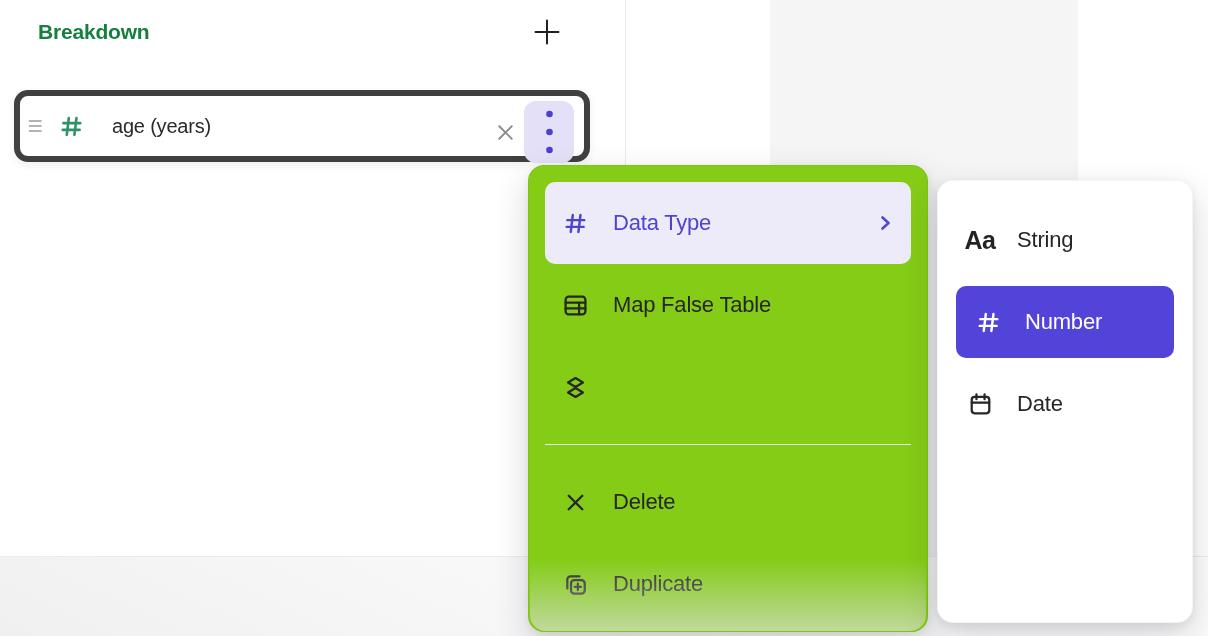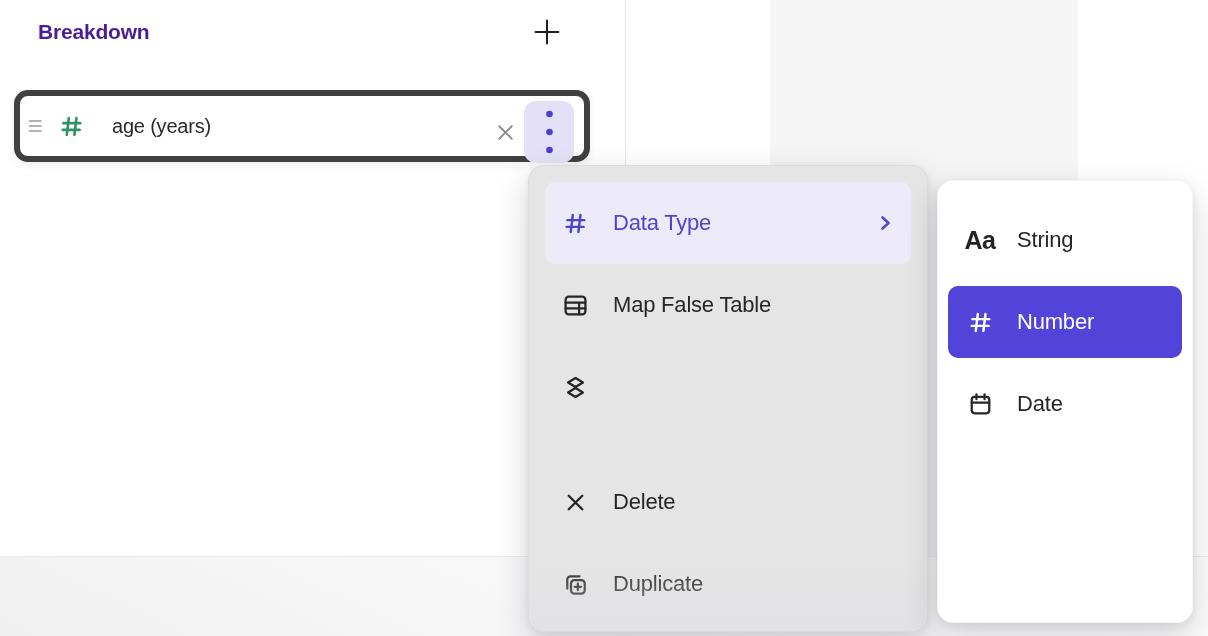--- a/index.html
+++ b/index.html
@@ -22,21 +22,21 @@
   }
   .footer-band {
     position: absolute; left: 0; top: 556px; width: 1208px; height: 80px;
     border-top: 1px solid #ececee;
     background: linear-gradient(25deg, #f0f0f1 0%, #f8f8f9 45%, #fdfdfd 100%);
   }
 
   
   .panel-title {
     position: absolute; left: 38px; top: 18px;
-    font-size: 21px; font-weight: 700; letter-spacing: -0.2px; color: #4c1d95;
+    font-size: 21px; font-weight: 700; letter-spacing: -0.2px; color: #15803d;
     line-height: 28px;
   }
   .add-btn {
     position: absolute; left: 531px; top: 16px; width: 32px; height: 32px;
     display: flex; align-items: center; justify-content: center;
     background: transparent; border: none; cursor: pointer; color: #202020;
   }
 
   
   .chip {
@@ -55,21 +55,21 @@
   }
   .chip-kebab {
     position: absolute; right: 10px; top: 5px; width: 50px; height: 62px;
     border-radius: 12px; background: #e3e0f8; border: none; cursor: pointer;
     display: flex; align-items: center; justify-content: center; color: #4b40cf;
   }
 
   
   .menu {
     position: absolute; left: 528px; top: 165px; width: 400px; height: 467px;
-    background: #e5e5e5; border-radius: 16px;
+    background: #84cc16; border-radius: 16px;
     border: 1px solid rgba(0,0,0,0.04);
     box-shadow: 0 14px 36px rgba(20,20,40,0.16), 0 3px 10px rgba(20,20,40,0.08);
     padding: 16px 16px 0 16px;
   }
   .menu::after {
     content: ""; position: absolute; left: 1px; right: 1px; bottom: 0; height: 72px;
     border-radius: 0 0 16px 16px; pointer-events: none;
     background: linear-gradient(to bottom, rgba(232,232,236,0) 0%, rgba(224,224,230,0.65) 100%);
   }
   .menu-item {
@@ -88,21 +88,21 @@
     background: #fff; border-radius: 16px;
     border: 1px solid rgba(0,0,0,0.04);
     box-shadow: 0 14px 36px rgba(20,20,40,0.16), 0 3px 10px rgba(20,20,40,0.08);
     padding: 18px 10px;
   }
   .sub-item {
     height: 82px; display: flex; align-items: center; padding: 0 16px;
     border-radius: 10px; cursor: pointer;
     font-size: 22px; font-weight: 500; letter-spacing: -0.2px; color: #262626;
   }
-  .sub-item.selected { height: 72px; margin: 5px 0; background: #5244d8; color: #ffffff; }
+  .sub-item.selected { height: 72px; margin: 5px 8px; background: #5244d8; color: #ffffff; }
   .sub-icon { width: 32px; height: 30px; margin-right: 21px; flex: none; display: flex; align-items: center; justify-content: center; }
   .aa-glyph { font-size: 25px; font-weight: 700; letter-spacing: -0.5px; color: #232323; line-height: 1; }
 
   svg { display: block; }
 </style>
 </head>
 <body>
 
 <div class="bg-canvas-rect"></div>
 <div class="bg-vline"></div>

